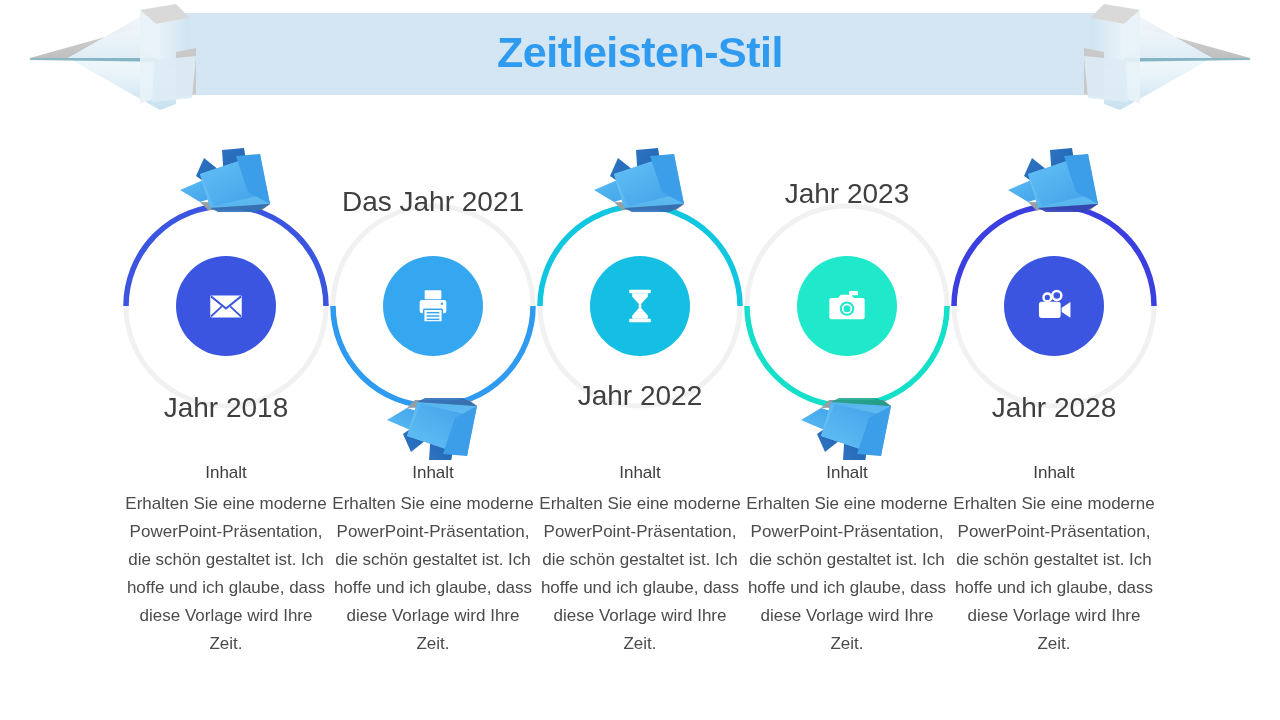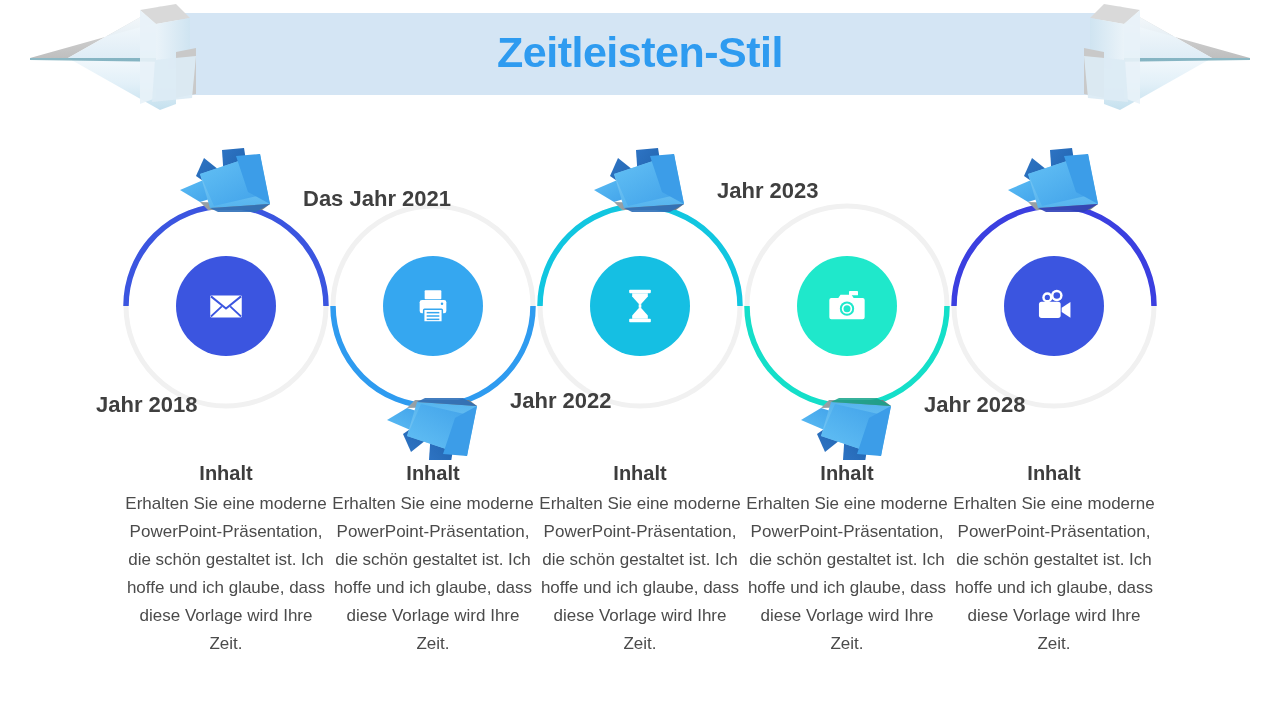--- a/index.html
+++ b/index.html
@@ -31,30 +31,30 @@
 
   .node{position:absolute;width:206px;height:206px;}
   .inner-circle{
     position:absolute;left:53px;top:53px;width:100px;height:100px;
     border-radius:50%;
     display:flex;align-items:center;justify-content:center;
   }
   .inner-circle svg{display:block;}
 
   .year-label{
-    position:absolute;width:260px;text-align:left;
-    font-size:22px;font-weight:bold;color:#3f3f3f;
+    position:absolute;width:260px;text-align:center;
+    font-size:28px;font-weight:normal;color:#3f3f3f;
     white-space:nowrap;
   }
 
   
   .contents{position:absolute;left:0;top:462px;width:1280px;height:230px;}
   .col{position:absolute;width:206px;text-align:center;}
   .col .head{
-    font-size:20px;font-weight:bold;color:#3d3d3d;
+    font-size:17px;font-weight:normal;color:#3d3d3d;
     margin:0 0 6px 0;line-height:22px;
   }
   .col .body{
     font-size:17px;color:#4b4b4b;line-height:28px;
     margin:0;
   }
 </style>
 </head>
 <body>
 
@@ -240,21 +240,21 @@
       <div class="inner-circle" style="background:#15BFE3;">
         <svg width="40" height="40" viewBox="0 0 24 24">
           <rect x="5.5" y="2.2" width="13" height="2.1" rx="0.5" fill="#fff"></rect>
           <rect x="5.5" y="19.7" width="13" height="2.1" rx="0.5" fill="#fff"></rect>
           <path d="M7.3,4.3 h9.4 v2.0 L12,11.6 L7.3,6.3 Z" fill="#fff"></path>
           <path d="M7.3,19.7 h9.4 v-2.0 L12,12.4 L7.3,17.7 Z" fill="#fff"></path>
           <path d="M11.2,11 h1.6 v2 h-1.6 Z" fill="#fff"></path>
         </svg>
       </div>
     </div>
-    <div class="year-label" style="left:510px;top:268px;">Jahr 2022</div>
+    <div class="year-label" style="left:510px;top:260px;">Jahr 2022</div>
 
     <div class="node" style="left:744px;top:83px;">
       <div class="inner-circle" style="background:#1FE8CB;">
         <svg width="40" height="40" viewBox="0 0 24 24">
           <rect x="13.2" y="3.0" width="5.4" height="2.6" rx="0.4" fill="#fff"></rect>
           <path d="M2.6,7.2 h4.2 l1.3,-1.9 h6.6 l1.3,1.9 h5.4 a1.2,1.2 0 0 1 1.2,1.2 v10.3 a1.2,1.2 0 0 1 -1.2,1.2 h-18.8 a1.2,1.2 0 0 1 -1.2,-1.2 v-10.3 a1.2,1.2 0 0 1 1.2,-1.2 z" fill="#fff"></path>
           <circle cx="12" cy="13.6" r="4.3" fill="#1FE8CB"></circle>
           <circle cx="12" cy="13.6" r="3.1" fill="#fff"></circle>
           <circle cx="12" cy="13.6" r="2.1" fill="#1FE8CB"></circle>
         </svg>

